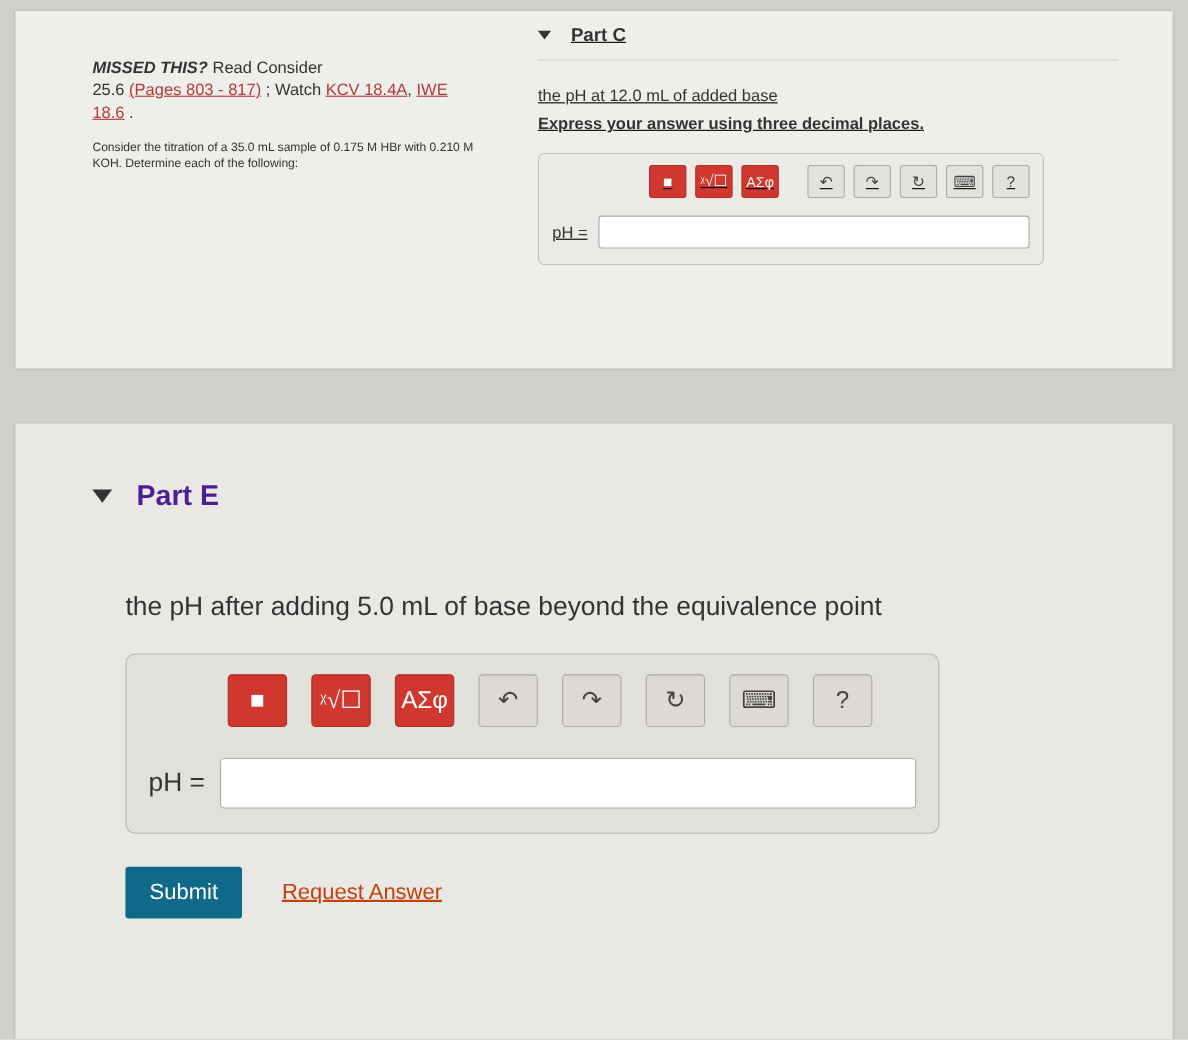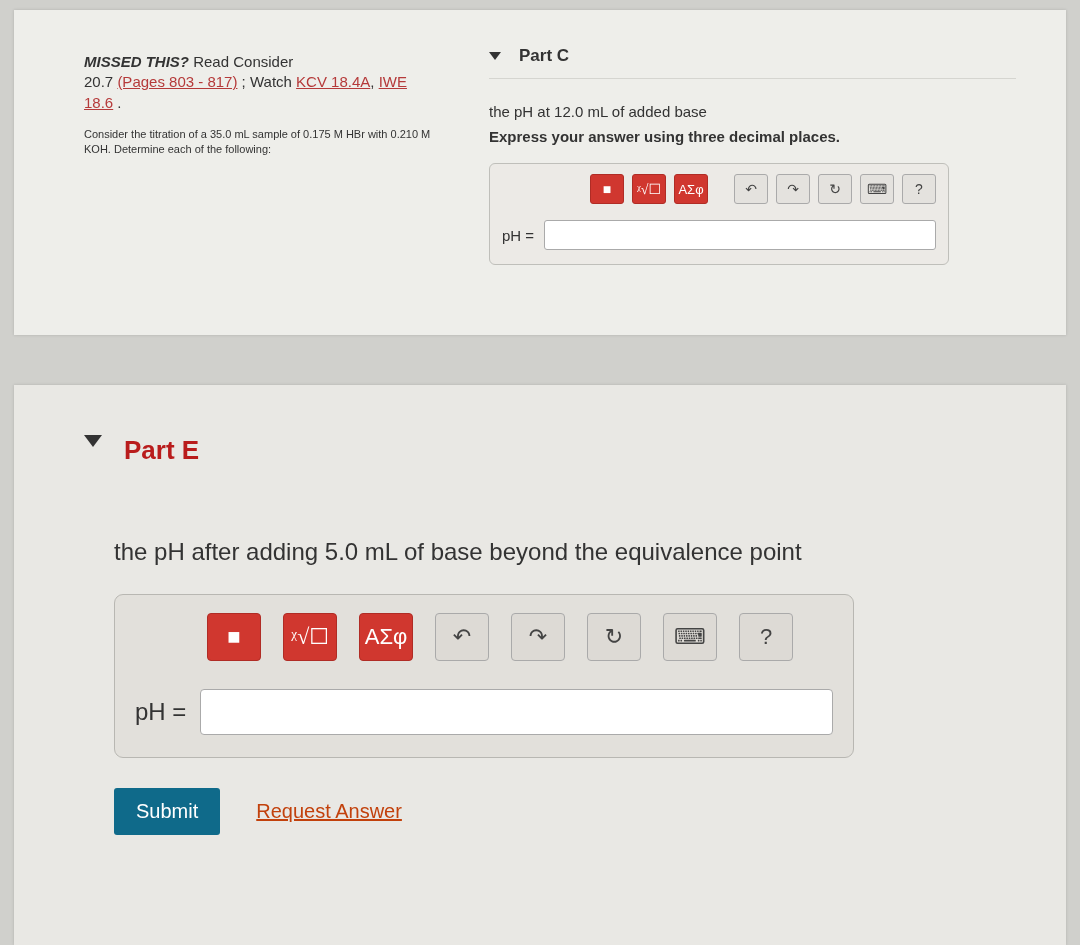--- a/index.html
+++ b/index.html
@@ -23,21 +23,22 @@
     font-size: 15px;
     color: #333;
     line-height: 1.35;
   }
   .missed-title { font-weight: bold; font-style: italic; font-size: 15px; }
   .section-line { font-size: 15px; }
   .link { color: #b53a3a; text-decoration: underline; cursor: pointer; }
   .consider { margin-top: 14px; font-size: 11px; }
   .right-col {
     flex: 1;
-    padding: 36px 50px 20px 30px;
+    padding: 12px 50px 20px 30px;
+    text-decoration: underline;
   }
   .part-header {
     display: flex;
     align-items: center;
     gap: 18px;
     font-weight: bold;
     font-size: 17px;
     color: #333;
     padding-bottom: 8px;
   }
@@ -106,25 +107,25 @@
   .panel-bottom {
     background: #e9e8e4;
     margin: 50px 14px 0 14px;
     padding: 50px 60px 20px 100px;
     box-shadow: 0 0 3px rgba(0,0,0,0.15);
     height: 560px;
     position: relative;
   }
   .part-header-lg {
     display: flex;
-    align-items: flex-start;
+    align-items: center;
     gap: 22px;
     font-weight: bold;
     font-size: 26px;
-    color: #b91c1c;
+    color: #4c1d95;
     margin-left: -30px;
   }
   .caret-icon-lg {
     width: 0; height: 0;
     border-left: 9px solid transparent;
     border-right: 9px solid transparent;
     border-top: 12px solid #333;
   }
   .q-line-lg { font-size: 24px; color: #333; margin-top: 72px; }
   .q-instr-lg { font-size: 23px; font-weight: bold; color: #333; margin-top: 12px; }
@@ -203,21 +204,21 @@
 </style>
 </head>
 <body>
 
 <div class="panel-top">
   <div class="left-col">
     <div>
       <span class="missed-title">MISSED THIS?</span><span class="section-line"> Read Consider</span>
     </div>
     <div class="section-line">
-      <span>20.7 </span><span class="link">(Pages 803 - 817)</span><span> ; Watch </span><span class="link">KCV 18.4A</span><span>, </span><span class="link">IWE 18.6</span><span> .</span>
+      <span>25.6 </span><span class="link">(Pages 803 - 817)</span><span> ; Watch </span><span class="link">KCV 18.4A</span><span>, </span><span class="link">IWE 18.6</span><span> .</span>
     </div>
     <div class="consider">Consider the titration of a 35.0 mL sample of 0.175 M  HBr with 0.210 M KOH. Determine each of the following:</div>
   </div>
 
   <div class="right-col">
     <div class="part-header">
       <span class="caret-icon"></span>
       <span>Part C</span>
     </div>
     <div class="divider-h"></div>

